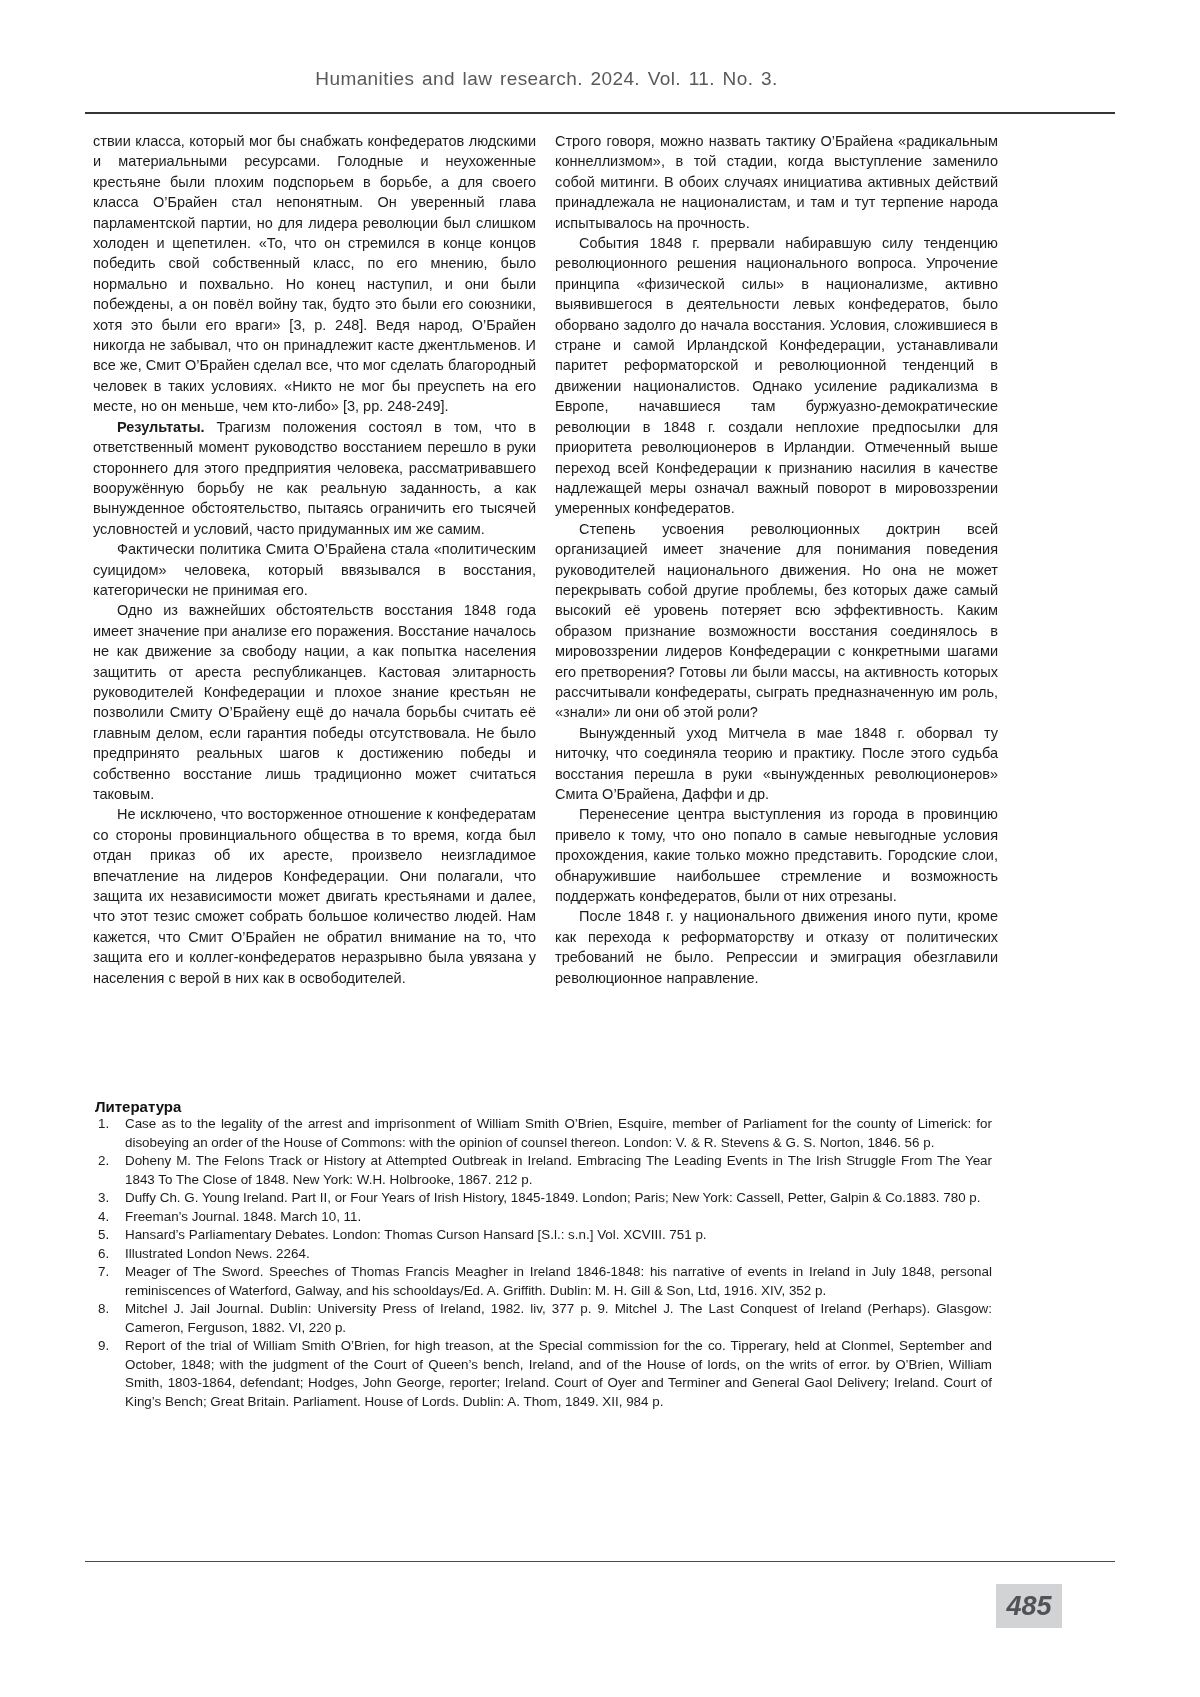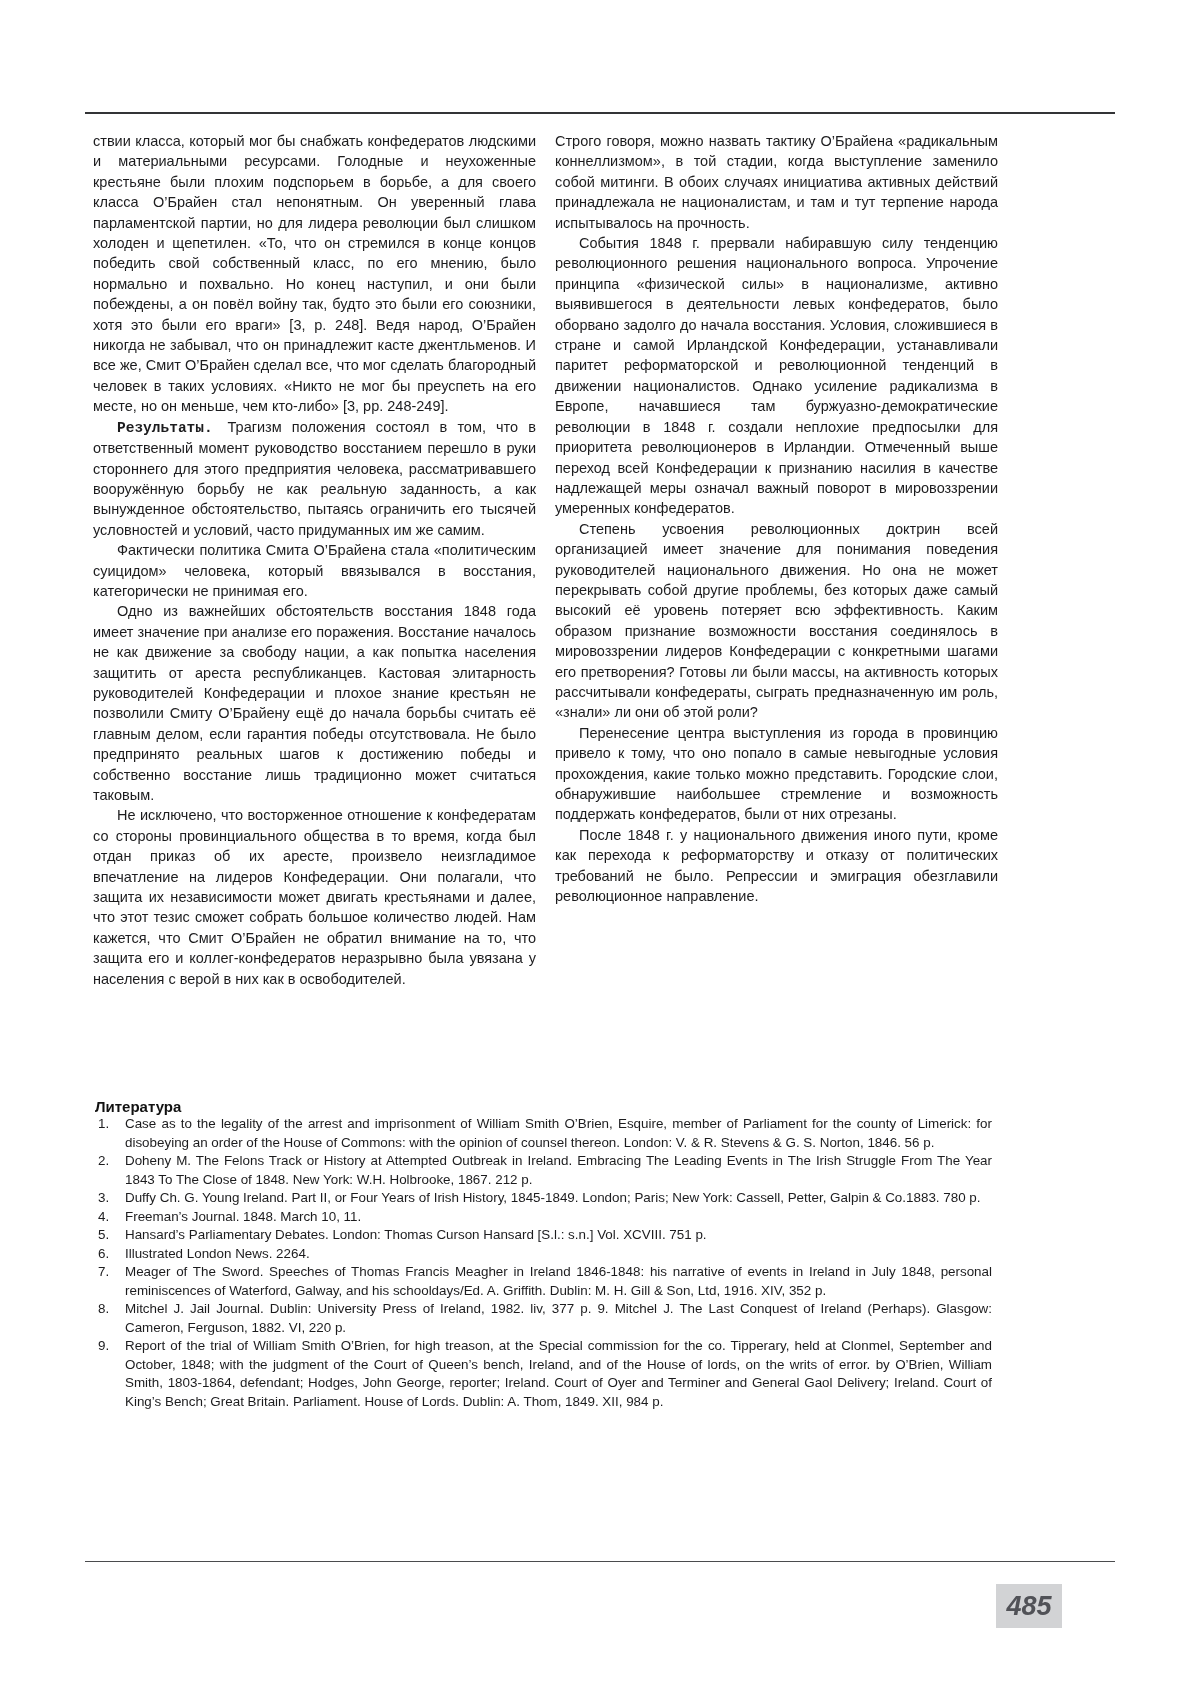--- a/index.html
+++ b/index.html
@@ -29,21 +29,21 @@
   
   .columns {
     position:absolute; top:131px; left:93px; width:907px;
     display:flex; gap:19px;
   }
   .col { width:443px; }
   .para {
     font-size:14.5px; line-height:20.4px; text-align:justify; color:#1c1c1e;
   }
   .para.indent { text-indent:24px; }
-  .para .lead { font-weight:bold;font-family:Liberation Mono, monospace; }
+  .para .lead { font-weight:bold; }
 
   
   .references { position:absolute; top:1098px; left:95px; width:897px; }
   .ref-heading { text-align:left; font-weight:bold; font-size:15px; color:#111; }
   ol.refs { list-style:none; counter-reset:ref; }
   ol.refs li {
     counter-increment:ref; position:relative; padding-left:30px;
     font-size:13.4px; line-height:18.5px; text-align:justify; color:#1c1c1e;
   }
   ol.refs li::before { content:counter(ref) "."; position:absolute; left:3px; }
@@ -57,36 +57,38 @@
     position:absolute; left:996px; top:1584px; width:66px; height:44px;
     background:#d2d3d5; color:#515257; font-size:27px; font-weight:bold;
     display:flex; align-items:center; justify-content:center;font-style:italic;
   }
 </style>
 </head>
 <body>
 
 <div class="page">
 
+  <div class="journal-line">Humanities and law research. 2024. Vol. 11. No. 3.</div>
 
 
   <hr class="top-rule">
 
   <div class="columns">
     <div class="col" id="col-left">
         <p class="para">ствии класса, который мог бы снабжать конфедератов людскими и материальными ресурсами. Голодные и неухоженные крестьяне были плохим подспорьем в борьбе, а для своего класса О’Брайен стал непонятным. Он уверенный глава парламентской партии, но для лидера революции был слишком холоден и щепетилен. «То, что он стремился в конце концов победить свой собственный класс, по его мнению, было нормально и похвально. Но конец наступил, и они были побеждены, а он повёл войну так, будто это были его союзники, хотя это были его враги» [3, p. 248]. Ведя народ, О’Брайен никогда не забывал, что он принадлежит касте джентльменов. И все же, Смит О’Брайен сделал все, что мог сделать благородный человек в таких условиях. «Никто не мог бы преуспеть на его месте, но он меньше, чем кто-либо» [3, pp. 248-249].</p>
         <p class="para indent"><span class="lead">Результаты. </span>Трагизм положения состоял в том, что в ответственный момент руководство восстанием перешло в руки стороннего для этого предприятия человека, рассматривавшего вооружённую борьбу не как реальную заданность, а как вынужденное обстоятельство, пытаясь ограничить его тысячей условностей и условий, часто придуманных им же самим.</p>
         <p class="para indent">Фактически политика Смита О’Брайена стала «политическим суицидом» человека, который ввязывался в восстания, категорически не принимая его.</p>
         <p class="para indent">Одно из важнейших обстоятельств восстания 1848 года имеет значение при анализе его поражения. Восстание началось не как движение за свободу нации, а как попытка населения защитить от ареста республиканцев. Кастовая элитарность руководителей Конфедерации и плохое знание крестьян не позволили Смиту О’Брайену ещё до начала борьбы считать её главным делом, если гарантия победы отсутствовала. Не было предпринято реальных шагов к достижению победы и собственно восстание лишь традиционно может считаться таковым.</p>
         <p class="para indent">Не исключено, что восторженное отношение к конфедератам со стороны провинциального общества в то время, когда был отдан приказ об их аресте, произвело неизгладимое впечатление на лидеров Конфедерации. Они полагали, что защита их независимости может двигать крестьянами и далее, что этот тезис сможет собрать большое количество людей. Нам кажется, что Смит О’Брайен не обратил внимание на то, что защита его и коллег-конфедератов неразрывно была увязана у населения с верой в них как в освободителей.</p>
       </div>
     <div class="col" id="col-right">
         <p class="para">Строго говоря, можно назвать тактику О’Брайена «радикальным коннеллизмом», в той стадии, когда выступление заменило собой митинги. В обоих случаях инициатива активных действий принадлежала не националистам, и там и тут терпение народа испытывалось на прочность.</p>
         <p class="para indent">События 1848 г. прервали набиравшую силу тенденцию революционного решения национального вопроса. Упрочение принципа «физической силы» в национализме, активно выявившегося в деятельности левых конфедератов, было оборвано задолго до начала восстания. Условия, сложившиеся в стране и самой Ирландской Конфедерации, устанавливали паритет реформаторской и революционной тенденций в движении националистов. Однако усиление радикализма в Европе, начавшиеся там буржуазно-демократические революции в 1848 г. создали неплохие предпосылки для приоритета революционеров в Ирландии. Отмеченный выше переход всей Конфедерации к признанию насилия в качестве надлежащей меры означал важный поворот в мировоззрении умеренных конфедератов.</p>
         <p class="para indent">Степень усвоения революционных доктрин всей организацией имеет значение для понимания поведения руководителей национального движения. Но она не может перекрывать собой другие проблемы, без которых даже самый высокий её уровень потеряет всю эффективность. Каким образом признание возможности восстания соединялось в мировоззрении лидеров Конфедерации с конкретными шагами его претворения? Готовы ли были массы, на активность которых рассчитывали конфедераты, сыграть предназначенную им роль, «знали» ли они об этой роли?</p>
+        <p class="para indent">Вынужденный уход Митчела в мае 1848 г. оборвал ту ниточку, что соединяла теорию и практику. После этого судьба восстания перешла в руки «вынужденных революционеров»  Смита О’Брайена, Даффи и др.</p>
         <p class="para indent">Перенесение центра выступления из города в провинцию привело к тому, что оно попало в самые невыгодные условия прохождения, какие только можно представить. Городские слои, обнаружившие наибольшее стремление и возможность поддержать конфедератов, были от них отрезаны.</p>
         <p class="para indent">После 1848 г. у национального движения иного пути, кроме как перехода к реформаторству и отказу от политических требований не было. Репрессии и эмиграция обезглавили революционное направление.</p>
       </div>
   </div>
 
   <div class="references">
     <div class="ref-heading">Литература</div>
     <ol class="refs" id="ref-list">
         <li>Case as to the legality of the arrest and imprisonment of William Smith O’Brien, Esquire, member of Parliament for the county of Limerick: for disobeying an order of the House of Commons: with the opinion of counsel thereon. London: V. &amp; R. Stevens &amp; G. S. Norton, 1846. 56 p.</li>
         <li>Doheny M. The Felons Track or History at Attempted Outbreak in Ireland. Embracing The Leading Events in The Irish Struggle From The Year 1843 To The Close of 1848. New York: W.H. Holbrooke, 1867. 212 p.</li>

